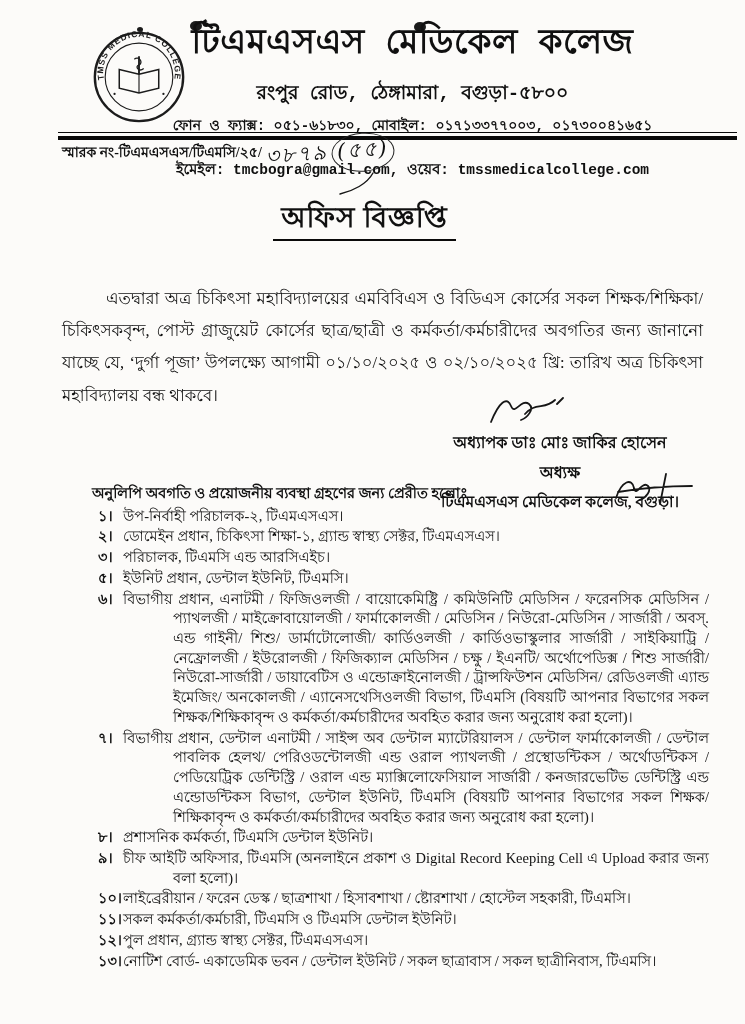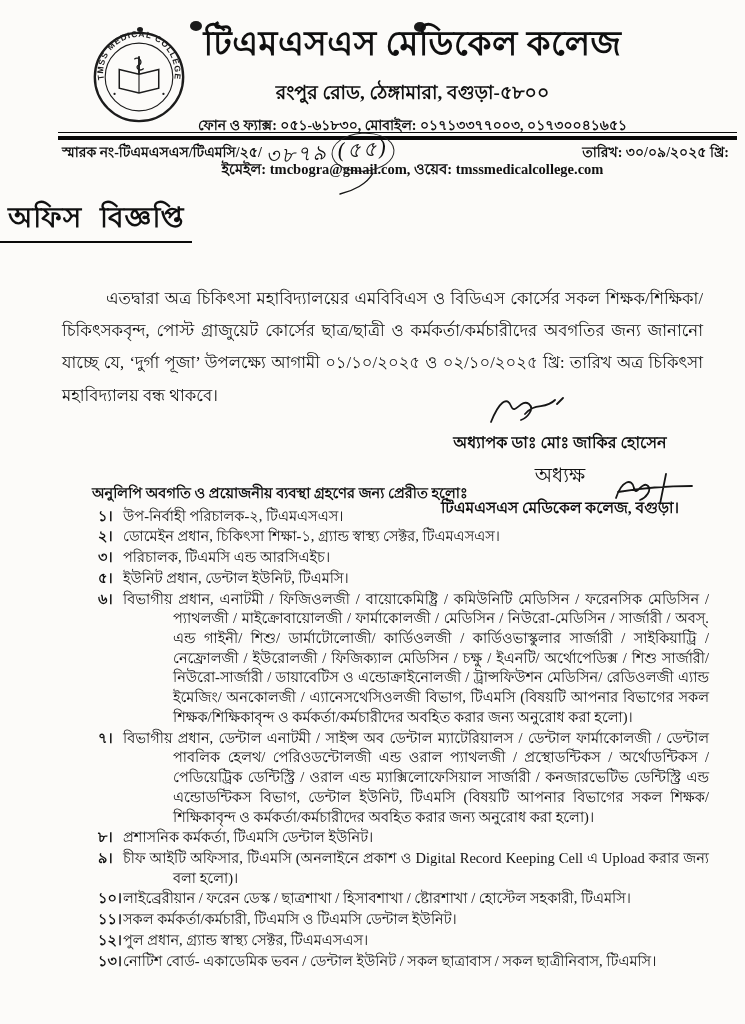--- a/index.html
+++ b/index.html
@@ -14,50 +14,50 @@
     box-shadow:0 0 6px rgba(0,0,0,.4);
   }
   
   .dot{position:absolute;background:#1b1b1b;border-radius:50%;}
   .dot1{left:137px;top:27px;width:6px;height:5px;}
   .dot2{left:190px;top:21px;width:12px;height:10px;}
   .dot3{left:414px;top:22px;width:12px;height:10px;}
 
   
   .seal{position:absolute;left:92px;top:30px;width:94px;height:94px;}
-  .head{position:absolute;top:24px;left:120px;right:40px;text-align:center;}
+  .head{position:absolute;top:24px;left:120px;right:40px;text-align:center;font-family:Liberation Mono, monospace;}
   .college-name{font-size:34px;font-weight:700;letter-spacing:.5px;line-height:1.2;}
   .college-address{font-size:19px;font-weight:700;margin-top:13px;}
   .college-phone{font-size:14px;font-weight:700;margin-top:4px;}
   .college-email{font-size:14.5px;font-weight:700;margin-top:20px;}
 
   .rule{position:absolute;left:58px;right:8px;top:132px;height:3px;
         border-top:1.5px solid #0a0a0a;border-bottom:4px solid #0a0a0a;}
 
   .refrow{position:absolute;left:62px;right:16px;top:141px;
           display:flex;justify-content:space-between;align-items:flex-start;
           font-size:14px;font-weight:700;gap:36px;}
   .memo-left{display:flex;align-items:flex-start;}
   .hand{font-size:21px;font-weight:400;font-style:italic;
         transform:rotate(-4deg) translateY(-6px);display:inline-block;
         font-family:"DejaVu Serif",serif;letter-spacing:2px;margin-left:4px;}
   .hand .circ{border:1.6px solid #222;border-radius:50%;padding:0 5px 2px 5px;margin-left:3px;display:inline-block;}
   .hand-tail{position:absolute;left:275px;top:30px;}
 
-  .notice-title{position:absolute;top:196px;left:0;right:16px;font-family:Liberation Mono, monospace;}
+  .notice-title{position:absolute;top:196px;left:0;right:16px;text-align:center;}
   .notice-title span{font-size:28px;font-weight:700;border-bottom:2.5px solid #0a0a0a;
         padding:0 8px 6px 8px;letter-spacing:1px;}
 
   .body-par{position:absolute;top:283px;left:62px;width:641px;
         font-size:16.5px;line-height:1.95;text-align:justify;text-indent:44px;}
 
   .sig-block{position:absolute;top:394px;left:415px;width:290px;text-align:center;}
   .sig-scribble{margin-left:70px;display:block;}
   .sig-name{font-size:16px;font-weight:700;margin-top:2px;}
-  .sig-title{font-size:20px;font-weight:400;margin-top:3px;}
+  .sig-title{font-size:16px;font-weight:700;margin-top:3px;}
   .sig-org{font-size:15.5px;font-weight:700;margin-top:3px;}
   .sig2{position:absolute;top:468px;left:608px;}
 
   .copies{position:absolute;top:484px;left:72px;right:36px;font-size:14.5px;line-height:1.36;}
   .copies-heading{font-weight:700;font-size:14.5px;margin-left:20px;margin-bottom:3px;}
   .copy-item{position:relative;padding-left:101px;text-indent:-75px;text-align:justify;margin-bottom:1px;}
   .copy-num{display:inline-block;width:25px;text-indent:0;font-weight:700;}
 
   .footer{position:absolute;top:985px;left:104px;font-size:10px;
         font-family:"Liberation Serif","DejaVu Serif",serif;color:#333;letter-spacing:.2px;}
@@ -104,21 +104,20 @@
   <div class="refrow">
     <div class="memo-left">
       <span>স্মারক নং-টিএমএসএস/টিএমসি/২৫/</span>
       <span class="hand">
         <span>৩৮৭৯</span><span class="circ">(৫৫)</span>
       </span>
       <svg class="hand-tail" width="40" height="26">
         <path class="ink" d="M36,2 C30,13 16,20 3,23" stroke-width="1.4"></path>
       </svg>
     </div>
-    <div>তারিখ: ৩০/০৯/২০২৫ খ্রি:</div>
   </div>
 
   <div class="notice-title">
     <span>অফিস বিজ্ঞপ্তি</span>
   </div>
 
   <div class="body-par">এতদ্বারা অত্র চিকিৎসা মহাবিদ্যালয়ের এমবিবিএস ও বিডিএস কোর্সের সকল শিক্ষক/শিক্ষিকা/চিকিৎসকবৃন্দ, পোস্ট গ্রাজুয়েট কোর্সের ছাত্র/ছাত্রী ও কর্মকর্তা/কর্মচারীদের অবগতির জন্য জানানো যাচ্ছে যে, ‘দুর্গা পূজা’ উপলক্ষ্যে আগামী ০১/১০/২০২৫ ও ০২/১০/২০২৫ খ্রি: তারিখ অত্র চিকিৎসা মহাবিদ্যালয় বন্ধ থাকবে।</div>
 
   <div class="sig-block">
     <svg class="sig-scribble" width="90" height="34">

